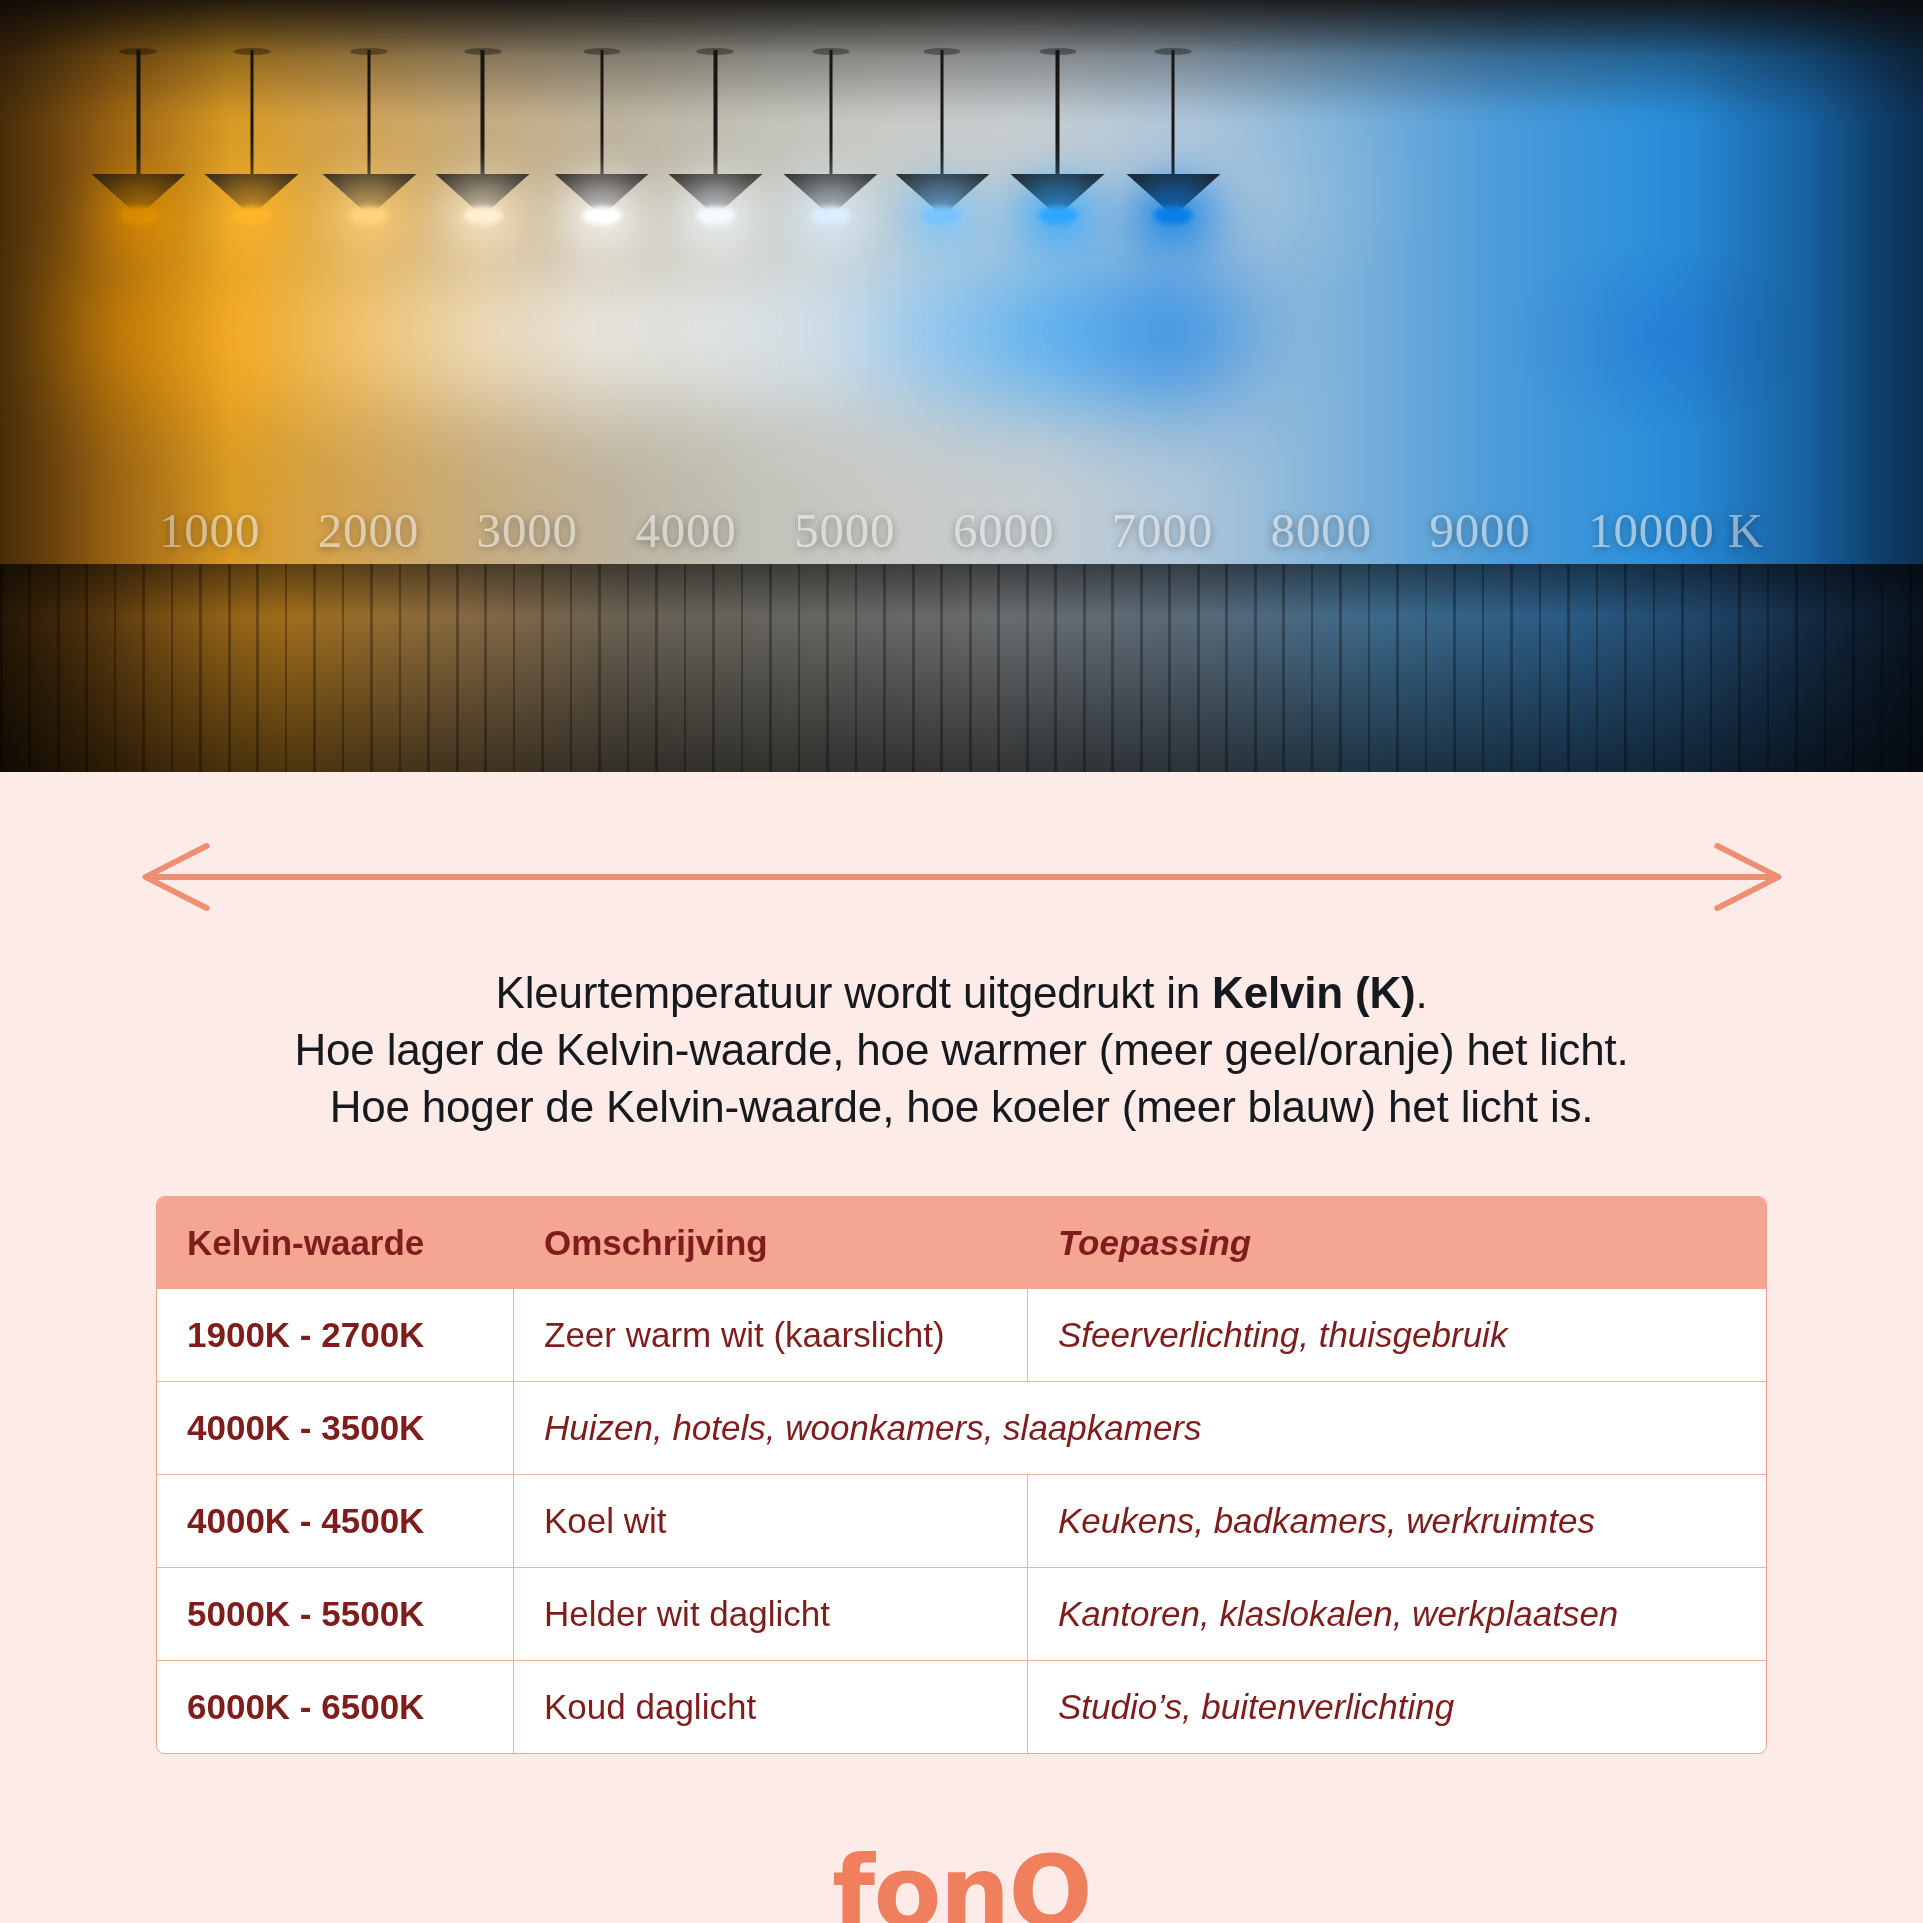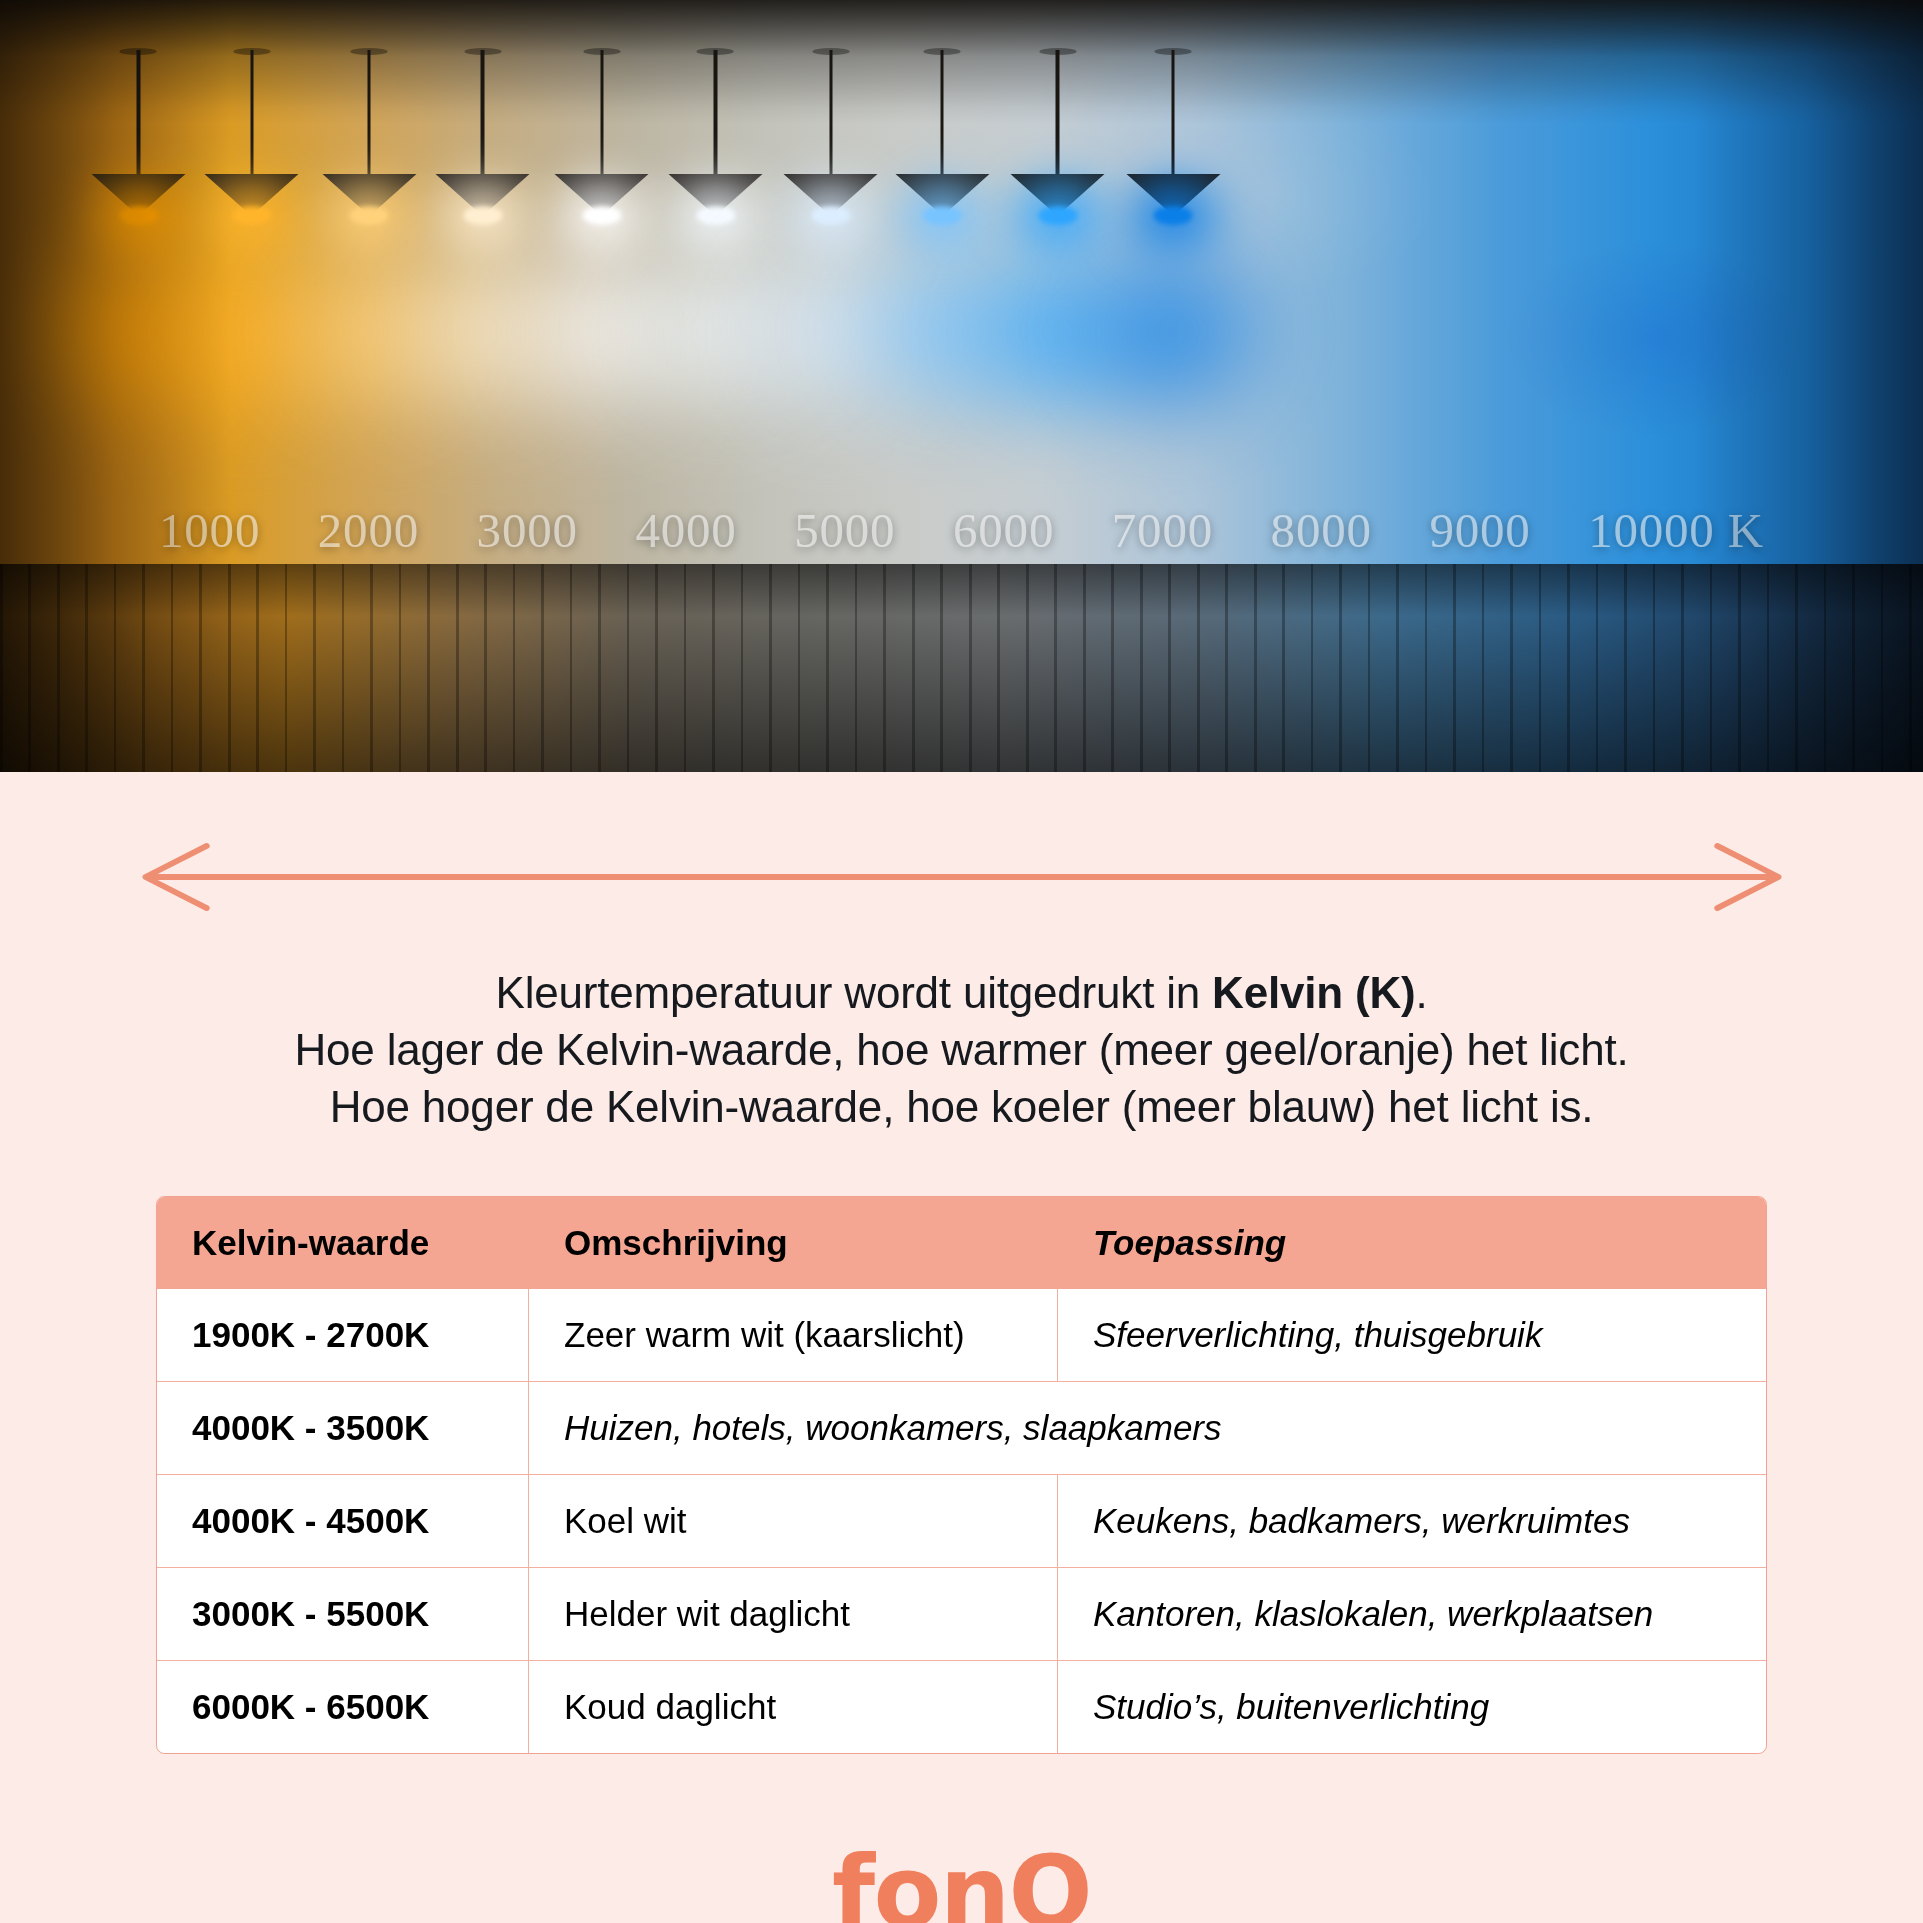--- a/index.html
+++ b/index.html
@@ -209,27 +209,26 @@
   }
   .row {
     display: flex;
     align-items: stretch;
   }
   .row + .row { border-top: 0.8px solid #F3B0A1; }
   .row.head {
     background: #F4A693;
   }
   .cell {
-    padding: 25px 20px;
+    padding: 25px 30px;
     font-size: 35px;
-    color: #000000;
+    color: #7f1d1d;
     display: flex;
     align-items: center;
     line-height: 1.2;
-    margin-left: 15px;
   }
   .c1 { width: 357px; border-right: 0.8px solid #F3B0A1; font-weight: 700; }
   .c2 { width: 514px; border-right: 0.8px solid #F3B0A1; }
   .c3 { flex: 1; font-style: italic; }
   .row.head .cell { font-weight: 700; font-size: 35px; }
   .row.head .c1, .row.head .c2 { border-right: 0.8px solid #F4A693; }
 
   
   .logo {
     margin: 81px auto 0;
@@ -372,21 +371,21 @@
         <div class="row">
           <div class="cell c1">4000K - 3500K</div>
           <div class="cell c3">Huizen, hotels, woonkamers, slaapkamers</div>
         </div>
         <div class="row">
           <div class="cell c1">4000K - 4500K</div>
           <div class="cell c2">Koel wit</div>
           <div class="cell c3">Keukens, badkamers, werkruimtes</div>
         </div>
         <div class="row">
-          <div class="cell c1">3000K - 5500K</div>
+          <div class="cell c1">5000K - 5500K</div>
           <div class="cell c2">Helder wit daglicht</div>
           <div class="cell c3">Kantoren, klaslokalen, werkplaatsen</div>
         </div>
         <div class="row">
           <div class="cell c1">6000K - 6500K</div>
           <div class="cell c2">Koud daglicht</div>
           <div class="cell c3">Studio’s, buitenverlichting</div>
         </div>
       </div>
   </div>

